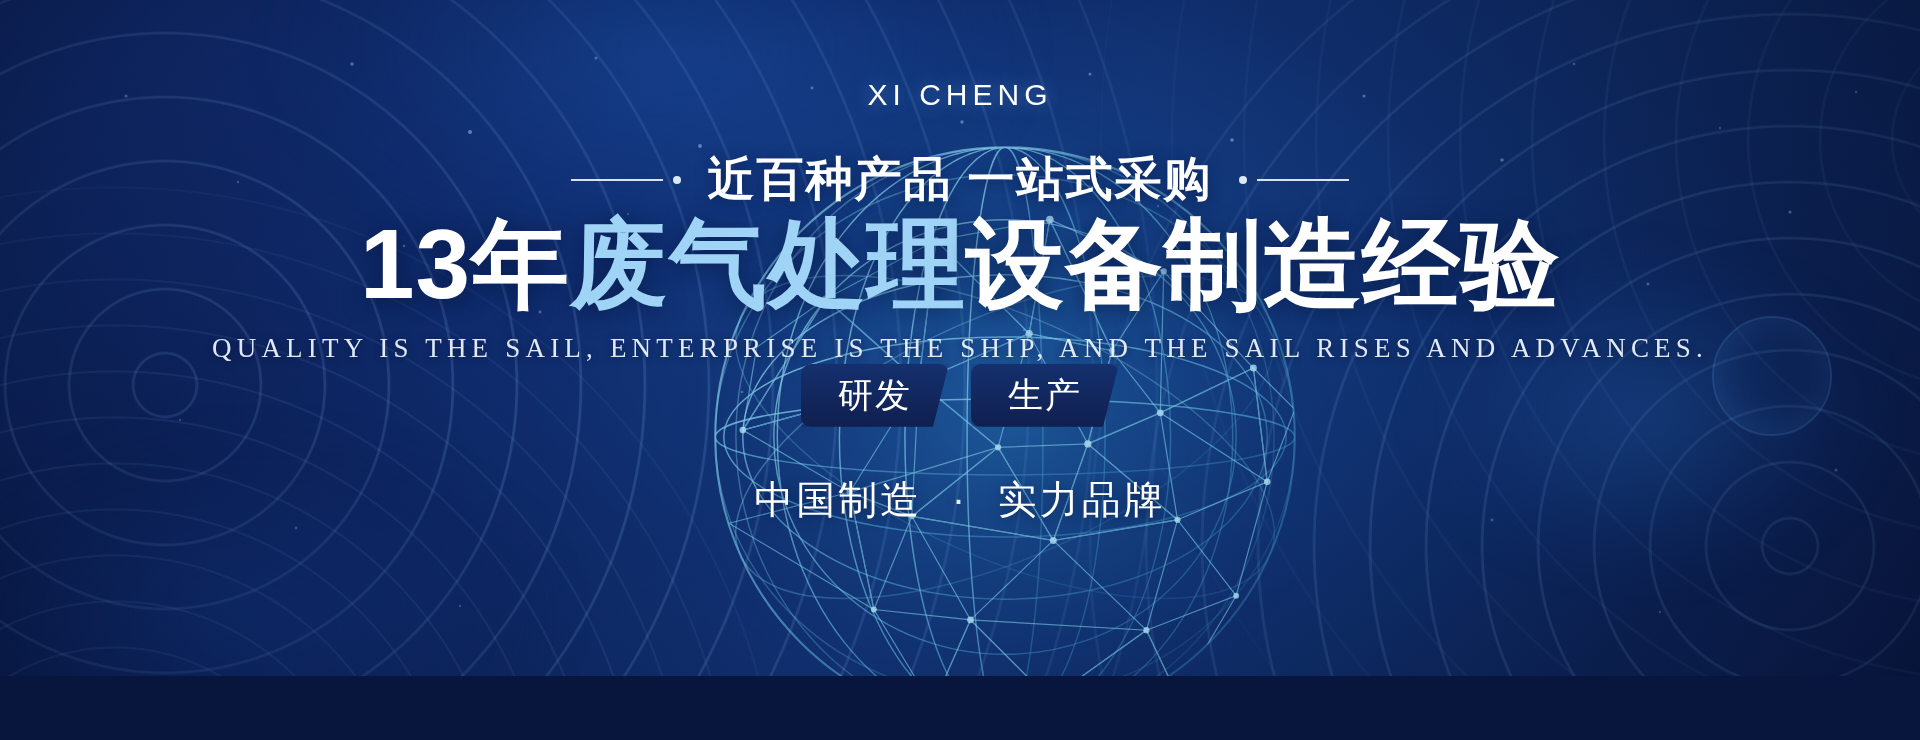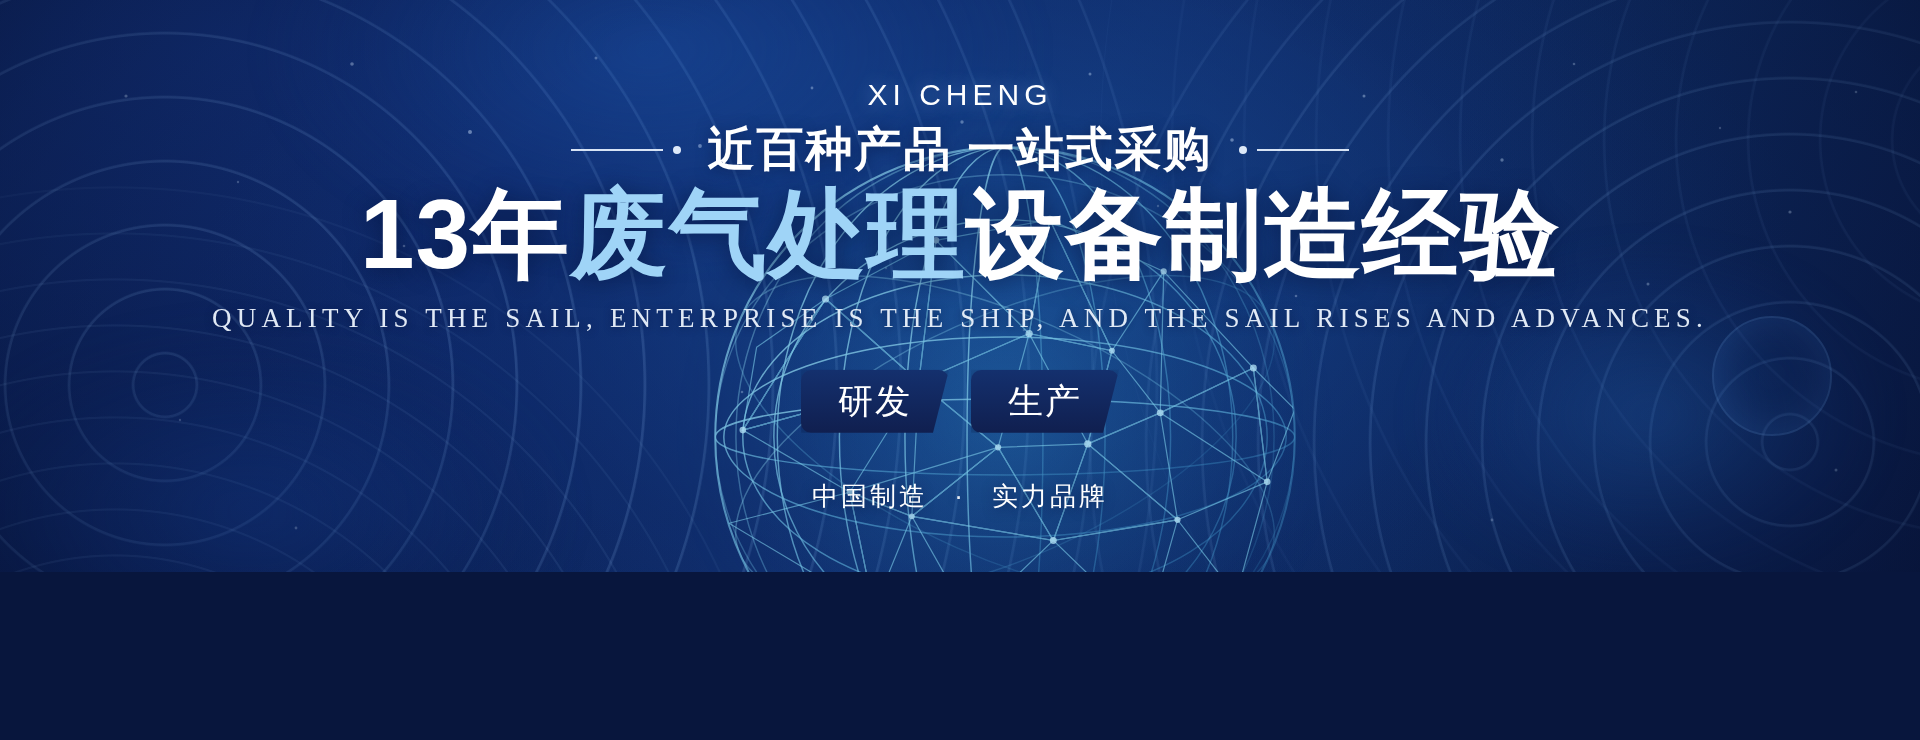--- a/index.html
+++ b/index.html
@@ -1,20 +1,20 @@
 <!DOCTYPE html>
 <html><head>
 <meta charset="utf-8">
 <style>
   html,body{margin:0;padding:0;background:#08163d;}
   *{box-sizing:border-box;}
 
   .banner{
     position:relative;
-    width:1920px;height:572px;
+    width:1920px;height:676px;
     overflow:hidden;
     font-family:"Liberation Sans","DejaVu Sans",sans-serif;
     background:
       radial-gradient(ellipse 1100px 760px at 52% 46%, rgba(26,86,168,0.55) 0%, rgba(16,52,122,0.25) 45%, rgba(10,30,86,0) 72%),
       radial-gradient(ellipse 1500px 900px at 12% 8%,  rgba(18,48,120,0.85) 0%, rgba(10,28,80,0.2) 60%, rgba(8,22,64,0) 100%),
       linear-gradient(118deg,#0b1f52 0%,#0d2560 28%,#123272 52%,#0e2a61 74%,#0a1b48 100%);
   }
 
   
   .bg-layer{position:absolute;inset:0;pointer-events:none;}
@@ -135,21 +135,21 @@
     margin-top:78px;
     font-size:30px;
     letter-spacing:5px;
     color:#ffffff;
     font-weight:400;
     text-shadow:0 0 18px rgba(130,190,255,.45);
     white-space:nowrap;
   }
 
   .subhead-row{
-    margin-top:6px;
+    margin-top:36px;
     display:flex;align-items:center;justify-content:center;gap:26px;
     white-space:nowrap;
   }
   .orn{display:flex;align-items:center;gap:10px;}
   .orn .bar{display:block;width:92px;height:2px;background:#e8f2ff;opacity:.92;}
   .orn .dot{display:block;width:8px;height:8px;border-radius:50%;background:#e8f2ff;opacity:.95;}
   .subhead{
     font-size:47px;
     font-weight:700;
     color:#ffffff;
@@ -173,42 +173,41 @@
     font-family:"Liberation Serif","DejaVu Serif",serif;
     font-size:27px;
     letter-spacing:5.2px;
     color:#e9f1fb;
     opacity:.96;
     white-space:nowrap;
     text-shadow:0 1px 8px rgba(8,24,70,.8);
   }
 
   .pills{
-    margin-top:36px;
     display:flex;align-items:flex-end;justify-content:center;gap:22px;
   }
   .pill{
     position:relative;
     min-width:148px;
     padding:13px 26px 15px;
     font-size:35px;
     font-weight:500;
     color:#ffffff;
     background:linear-gradient(180deg,#14306e 0%,#101f4f 100%);
     border-radius:10px;
     letter-spacing:2px;
     box-shadow:0 3px 16px rgba(4,12,40,.45);
     clip-path:polygon(0 0, 100% 0, calc(100% - 16px) 100%, 0 100%);
     line-height:1;
     white-space:nowrap;
   }
 
   .footnote{
     margin-top:46px;
-    font-size:26px;
+    font-size:39px;
     color:#ffffff;
     letter-spacing:3px;
     font-weight:400;
     text-shadow:0 2px 12px rgba(8,24,70,.7);
     white-space:nowrap;
   }
   .footnote .sep{margin:0 16px;opacity:.9;}
 </style>
 </head>
 <body>

